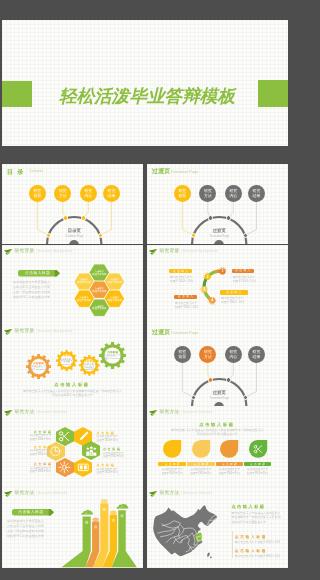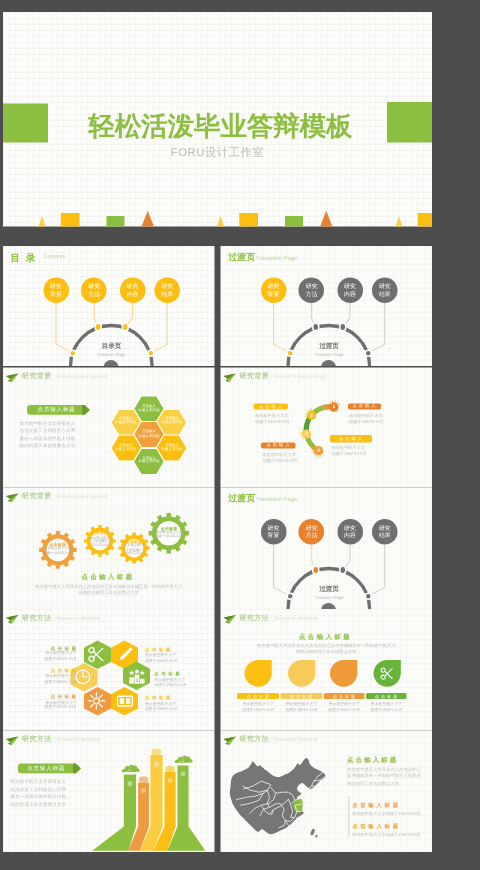--- a/index.html
+++ b/index.html
@@ -13,25 +13,24 @@
     background-size:4px 4px;}
   .half{width:141px;}
   .half.r{left:147px;}
   .abs{position:absolute;}
   svg{display:block;overflow:visible;}
 </style>
 </head>
 <body>
 
 <div id="sheet">
-<div class="slide" id="s-title" style="top:8px;height:143px;">
+<div class="slide" id="s-title" style="top:20px;height:126px;font-style:italic;">
  <div class="abs" style="left:0;top:61px;width:30px;height:26px;background:#8CBE3F;"></div>
  <div class="abs" style="left:256px;top:60px;width:30px;height:27px;background:#8CBE3F;"></div>
  <div class="abs" style="left:45px;top:67px;width:200px;text-align:center;color:#8CBE3F;font-weight:bold;font-size:17.6px;line-height:18px;letter-spacing:0px;">轻松活泼毕业答辩模板</div>
- <div class="abs" style="left:43px;top:89px;width:200px;text-align:center;color:#b5bfa8;font-size:7.5px;letter-spacing:.4px;">FORU设计工作室</div>
  <svg class="abs" style="left:0;top:127px;width:286px;height:34px;" viewBox="0 0 286 34">
         <polygon points="-5.0,32.5 2.0,18.0 9.0,32.5" fill="#8CBE3F"></polygon>
         <polygon points="18.0,32.5 26.0,9.0 34.0,32.5" fill="#FCD044"></polygon>
         <rect x="38.5" y="7.0" width="12.5" height="25.5" fill="#FCBF11"></rect>
         <rect x="54.0" y="16.0" width="7.5" height="16.5" fill="#F2A03C"></rect>
         <rect x="69.0" y="9.0" width="12.0" height="23.5" fill="#8CBE3F"></rect>
         <polygon points="86.0,32.5 96.5,5.5 107.0,32.5" fill="#E8802C"></polygon>
         <polygon points="114.0,32.5 121.0,18.0 128.0,32.5" fill="#8CBE3F"></polygon>
         <polygon points="137.0,32.5 145.0,9.0 153.0,32.5" fill="#FCD044"></polygon>
         <rect x="157.5" y="7.0" width="12.5" height="25.5" fill="#FCBF11"></rect>

